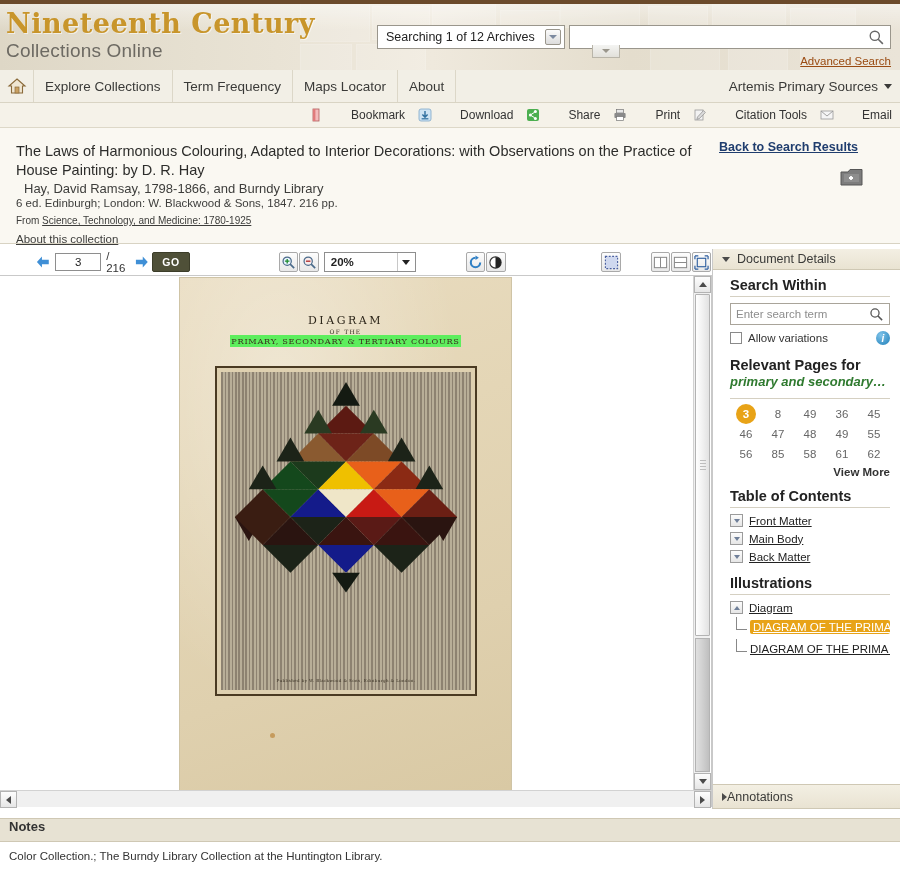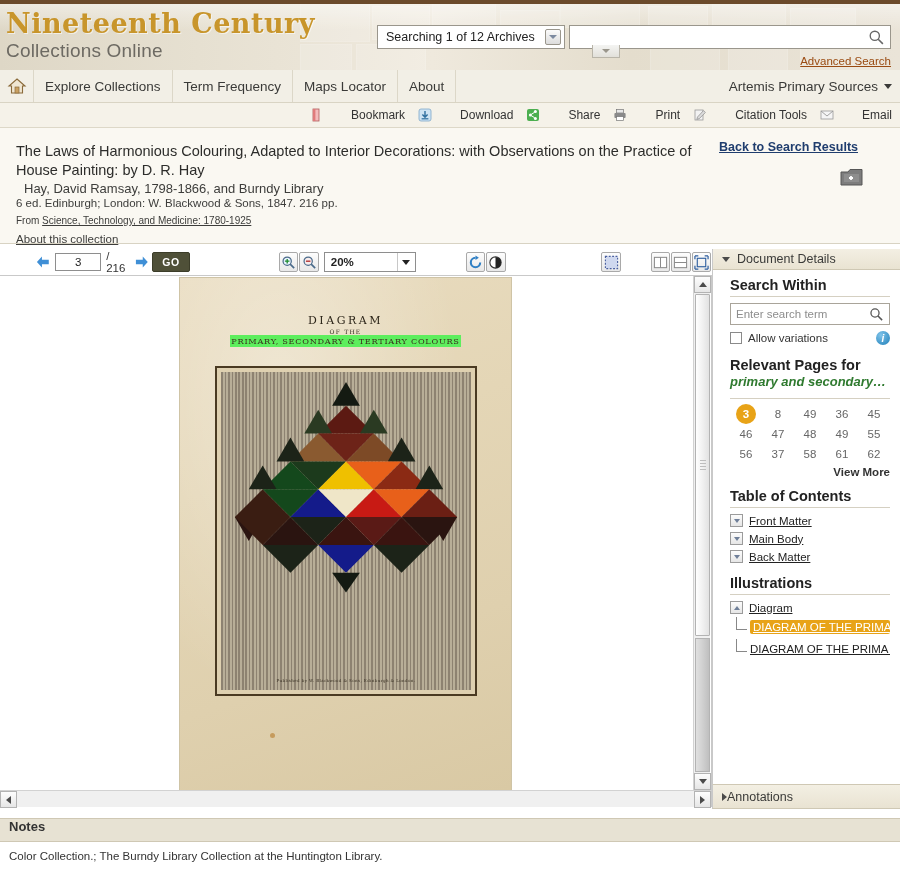--- a/index.html
+++ b/index.html
@@ -712,21 +712,21 @@
         <a>8</a>
         <a>49</a>
         <a>36</a>
         <a>45</a>
         <a>46</a>
         <a>47</a>
         <a>48</a>
         <a>49</a>
         <a>55</a>
         <a>56</a>
-        <a>37</a>
+        <a>85</a>
         <a>58</a>
         <a>61</a>
         <a>62</a>
       </div>
       <div class="view-more">View More</div>
 
       <div class="rp-h" style="margin-top:10px">Table of Contents</div>
       <div class="toc-item">
         <span class="toc-exp">
             <i class="dn"></i>

